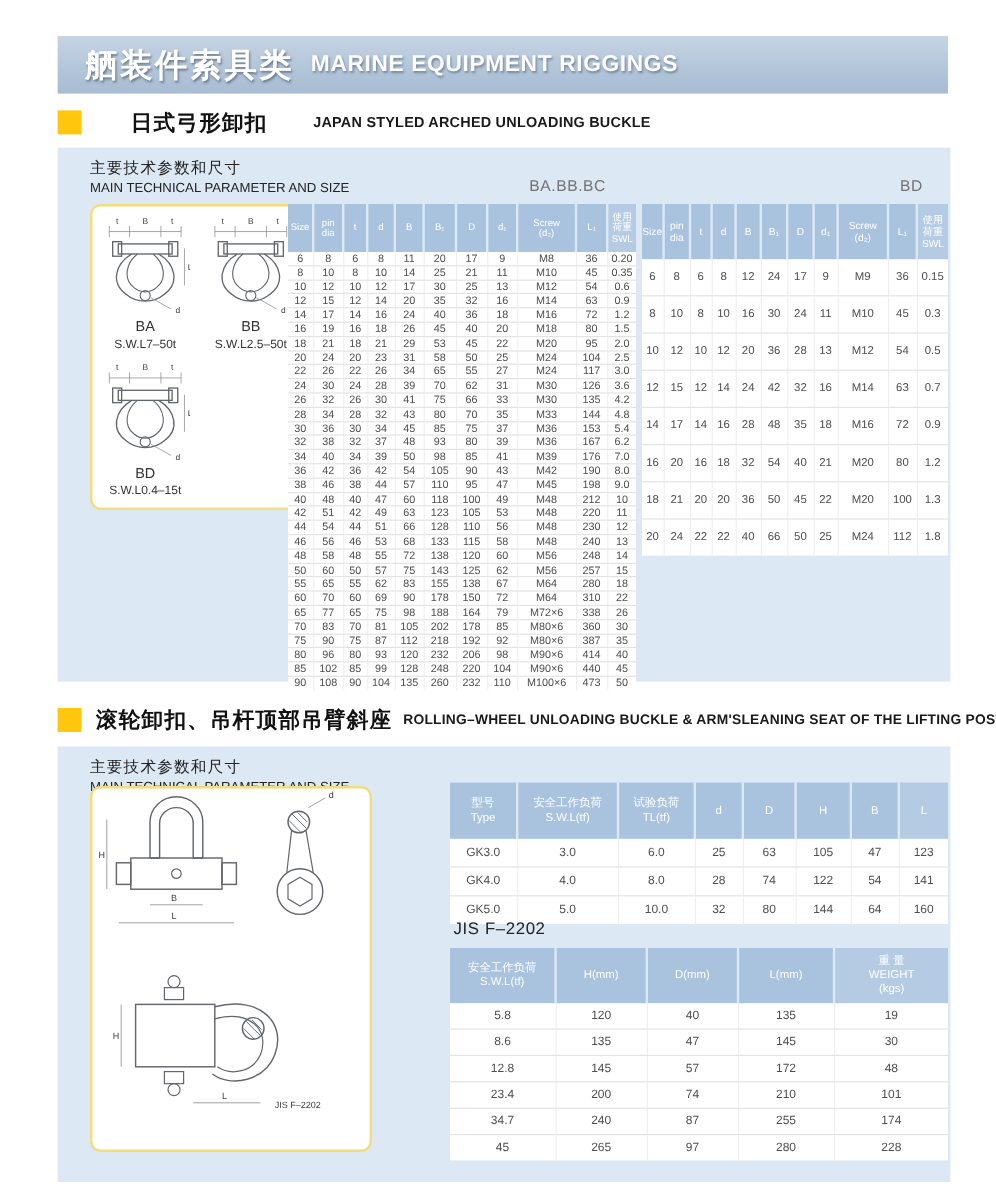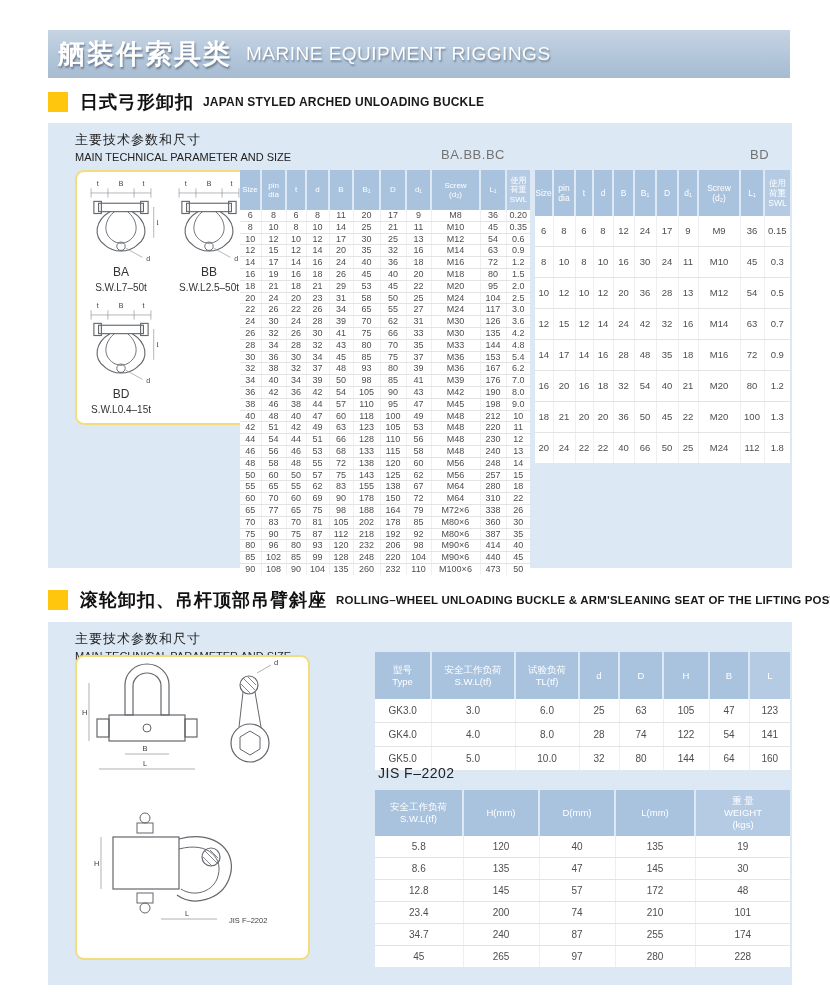--- a/index.html
+++ b/index.html
@@ -2,24 +2,24 @@
 <html><head>
 <meta charset="utf-8">
 <style>
   html,body{margin:0;padding:0;background:#ffffff;}
   body{font-family:"Liberation Sans","DejaVu Sans",sans-serif;color:#333;}
   .page{position:relative;width:830px;height:1000px;background:#fff;overflow:hidden;}
 
   
   .banner{position:absolute;left:48px;top:30px;width:742px;height:48px;
     background:linear-gradient(180deg,#c6d4e3 0%,#b3c6da 55%,#a7bcd2 100%);
-    display:flex;align-items:center;padding-left:10px;box-sizing:border-box;}
+    display:flex;align-items:center;padding-left:23px;box-sizing:border-box;}
   .banner-zh{font-size:27px;font-weight:bold;color:#fff;letter-spacing:2px;
     text-shadow:1px 2px 2px rgba(90,105,125,.8);}
-  .banner-en{font-size:19px;font-weight:normal;color:#fdfdfd;margin-left:14px;letter-spacing:.5px;
+  .banner-en{font-size:19px;font-weight:bold;color:#fdfdfd;margin-left:14px;letter-spacing:.5px;
     text-shadow:1px 2px 2px rgba(90,105,125,.7);}
 
   
   .sec-title{position:absolute;left:48px;display:flex;align-items:center;}
   .bullet{width:20px;height:20px;background:#ffc60d;display:inline-block;flex:0 0 auto;}
   .sec-zh{font-size:18px;font-weight:bold;color:#111;margin-left:12px;letter-spacing:1px;white-space:nowrap;}
   .sec-en{font-size:12px;font-weight:bold;color:#1a1a1a;margin-left:9px;white-space:nowrap;letter-spacing:.2px;}
 
   
   .panel{position:absolute;left:48px;width:744px;background:#dce8f4;}
@@ -76,21 +76,21 @@
 </head>
 <body>
 
 <div class="page">
 
   <div class="banner">
     <span class="banner-zh">舾装件索具类</span>
     <span class="banner-en">MARINE EQUIPMENT RIGGINGS</span>
   </div>
 
-  <div class="sec-title" style="top:90px;">
+  <div class="sec-title" style="top:90px;gap:29px;">
     <span class="bullet"></span>
     <span class="sec-zh">日式弓形卸扣</span>
     <span class="sec-en">JAPAN STYLED ARCHED  UNLOADING BUCKLE</span>
   </div>
 
   <div class="panel" style="top:123px;height:445px;">
 
     <div class="param-label">
       <div class="param-zh">主要技术参数和尺寸</div>
       <div class="param-en">MAIN TECHNICAL PARAMETER AND SIZE</div>

